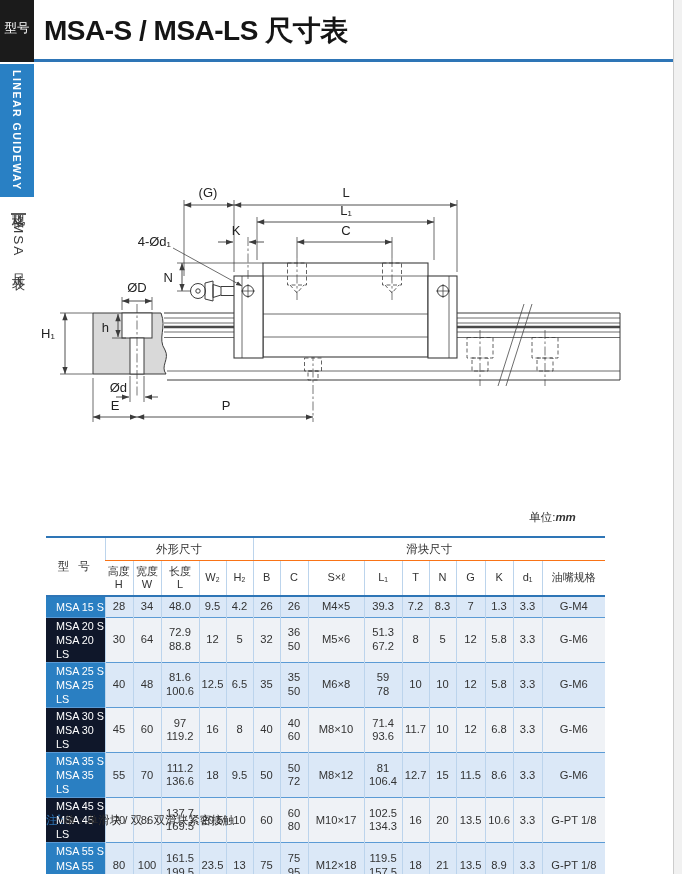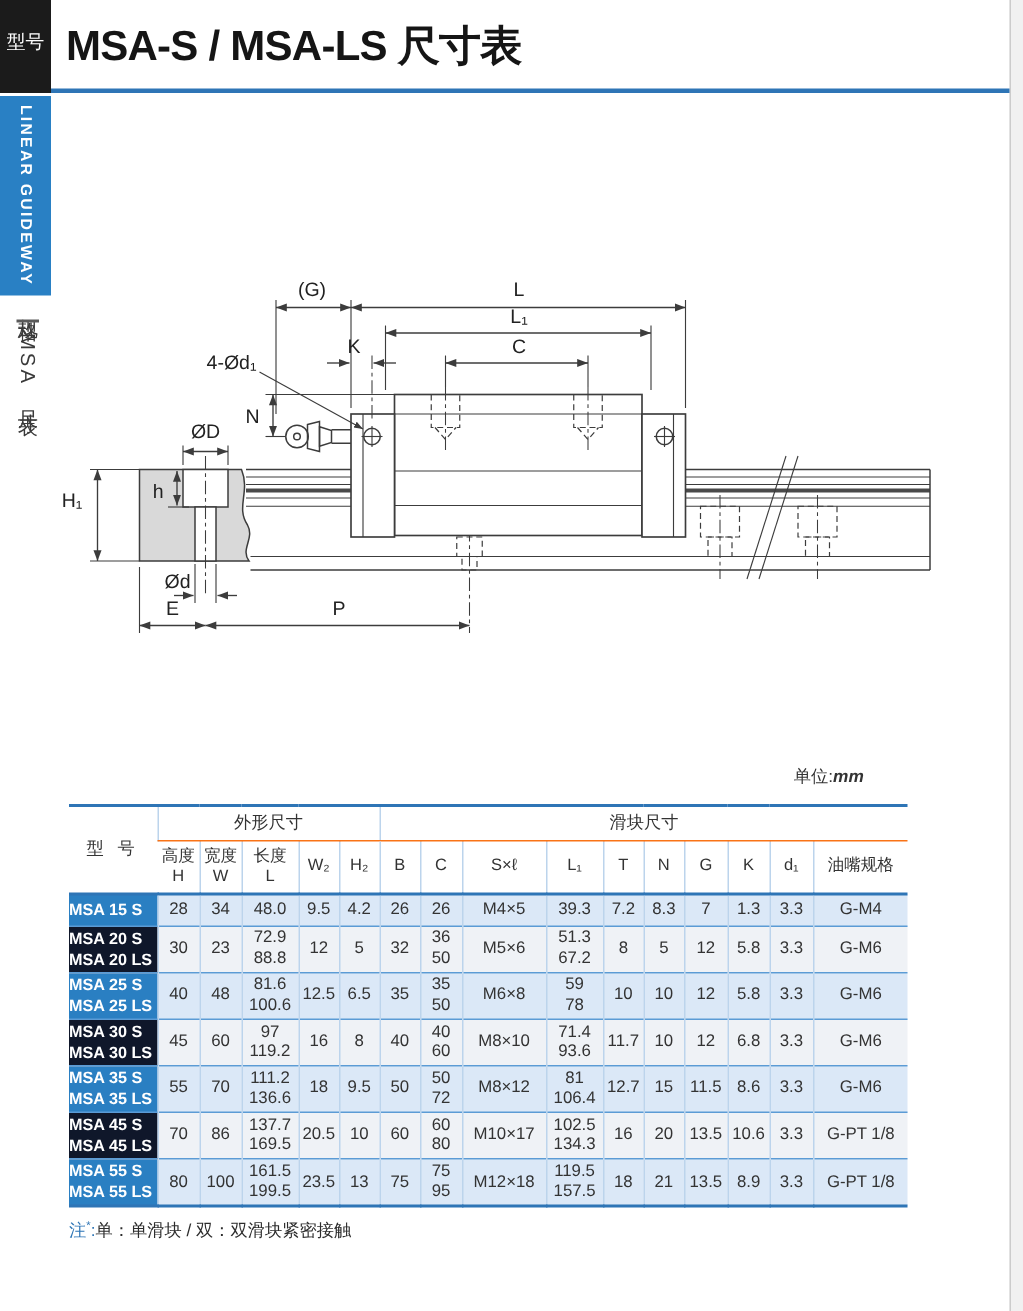--- a/index.html
+++ b/index.html
@@ -51,21 +51,21 @@
   tr td:first-child { border-left:none; }
   thead { border-bottom:2px solid #2e75b6; }
   thead td.ghead { border-bottom:1px solid #f97316; height:20px; font-size:11.5px; }
   thead td.shead { height:32px; }
   thead td.corner { font-size:11.5px; letter-spacing:3px; }
   tbody tr { border-top:1.4px solid #5b9bd5; }
   tbody tr:first-child { border-top:none; }
   tbody td { height:18px; font-size:11.2px; }
   tbody tr.tone-blue { background:#dbe8f7; }
   tbody tr.tone-gray { background:#eff2f6; }
-  td.model { text-align:left; padding-left:0; font-weight:bold; color:#fff;
+  td.model { text-align:left; padding-left:10px; font-weight:normal; color:#fff;
     font-size:10.8px; line-height:1.3; }
   td.model.blue { background:#2a7fc2; }
   td.model.gray { background:#0f172a; }
 
   
   .notes { position:absolute; left:46px; top:812px; width:600px; font-size:11.5px;
     color:#2c2c2c; line-height:1.45; }
   .notes .blue { color:#2e75b6; }
   .notes sup { font-size:7.5px; }
   .notes sub { font-size:7.5px; }
@@ -303,21 +303,21 @@
           <td>8.3</td>
           <td>7</td>
           <td>1.3</td>
           <td>3.3</td>
           <td>G-M4</td>
         </tr>
         <tr class="tone-gray">
           <td class="model gray">MSA 20 S
 MSA 20 LS</td>
           <td>30</td>
-          <td>23</td>
+          <td>64</td>
           <td>72.9
 88.8</td>
           <td>12</td>
           <td>5</td>
           <td>32</td>
           <td>36
 50</td>
           <td>M5×6</td>
           <td>51.3
 67.2</td>

